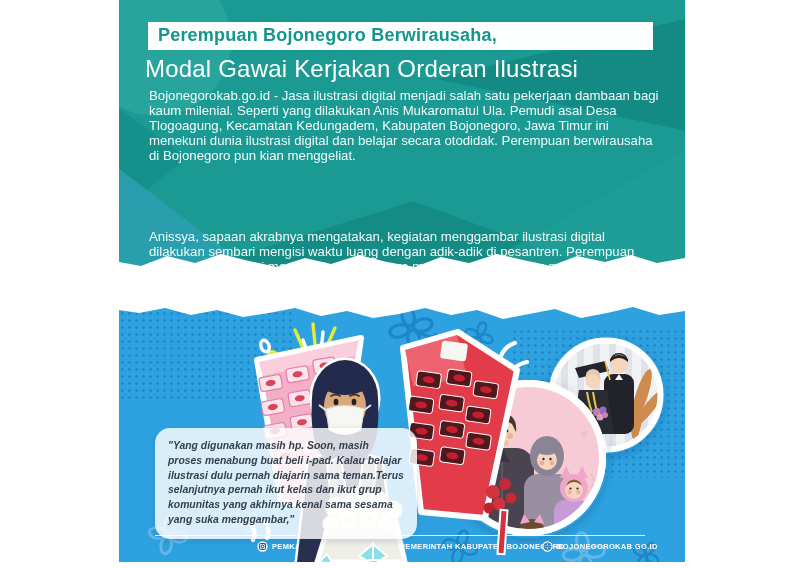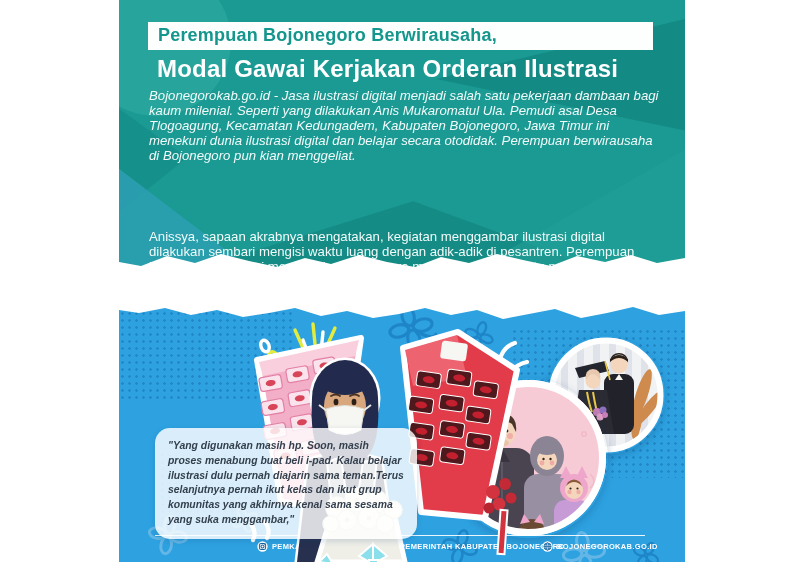--- a/index.html
+++ b/index.html
@@ -18,25 +18,25 @@
       clip-path:polygon(0 62%,24% 100%,0 100%);}
   .f5{left:0;top:0;width:566px;height:272px;background:#13857F;opacity:.75;
       clip-path:polygon(12% 100%,52% 74%,86% 100%);}
   .f6{left:0;top:0;width:566px;height:272px;background:#1F9E96;opacity:.7;
       clip-path:polygon(100% 55%,100% 100%,62% 100%);}
   .tear-bottom{position:absolute;left:0;bottom:0;width:566px;height:26px;}
 
   .title-banner{position:absolute;left:29px;top:22px;background:#FDFEFE;padding:3px 12px 4px 10px;
                 width:483px;}
   .title-banner h1{margin:0;font-size:18px;font-weight:bold;color:#14968D;letter-spacing:.2px;white-space:nowrap;}
-  .title-2{position:absolute;left:38px;top:55px;margin:0;font-size:24px;font-weight:bold;color:#FFFFFF;
+  .title-2{position:absolute;left:26px;top:55px;margin:0;font-size:24px;font-weight:normal;color:#FFFFFF;
            letter-spacing:.2px;white-space:nowrap;}
   .para{position:absolute;left:30px;width:514px;margin:0;color:#F2FBFA;font-size:13.2px;
         line-height:15px;font-weight:500;}
-  .p1{top:88px;font-style:italic;}
+  .p1{top:88px;}
   .p2{top:184px;margin-top:45px;}
 
   
   .blue{position:absolute;left:119px;top:302px;width:566px;height:260px;background:#2EA2E1;overflow:hidden;}
   .tear-top{position:absolute;left:0;top:0;width:566px;height:22px;z-index:7;}
   .dots-patch{position:absolute;background-image:radial-gradient(rgba(13,95,160,.40) 1.1px,transparent 1.5px);
               background-size:7px 7px;z-index:1;}
   .dp1{left:0;top:8px;width:175px;height:92px;}
   .dp2{left:392px;top:26px;width:174px;height:150px;}
   .dp3{left:40px;top:150px;width:90px;height:70px;opacity:.7;}

